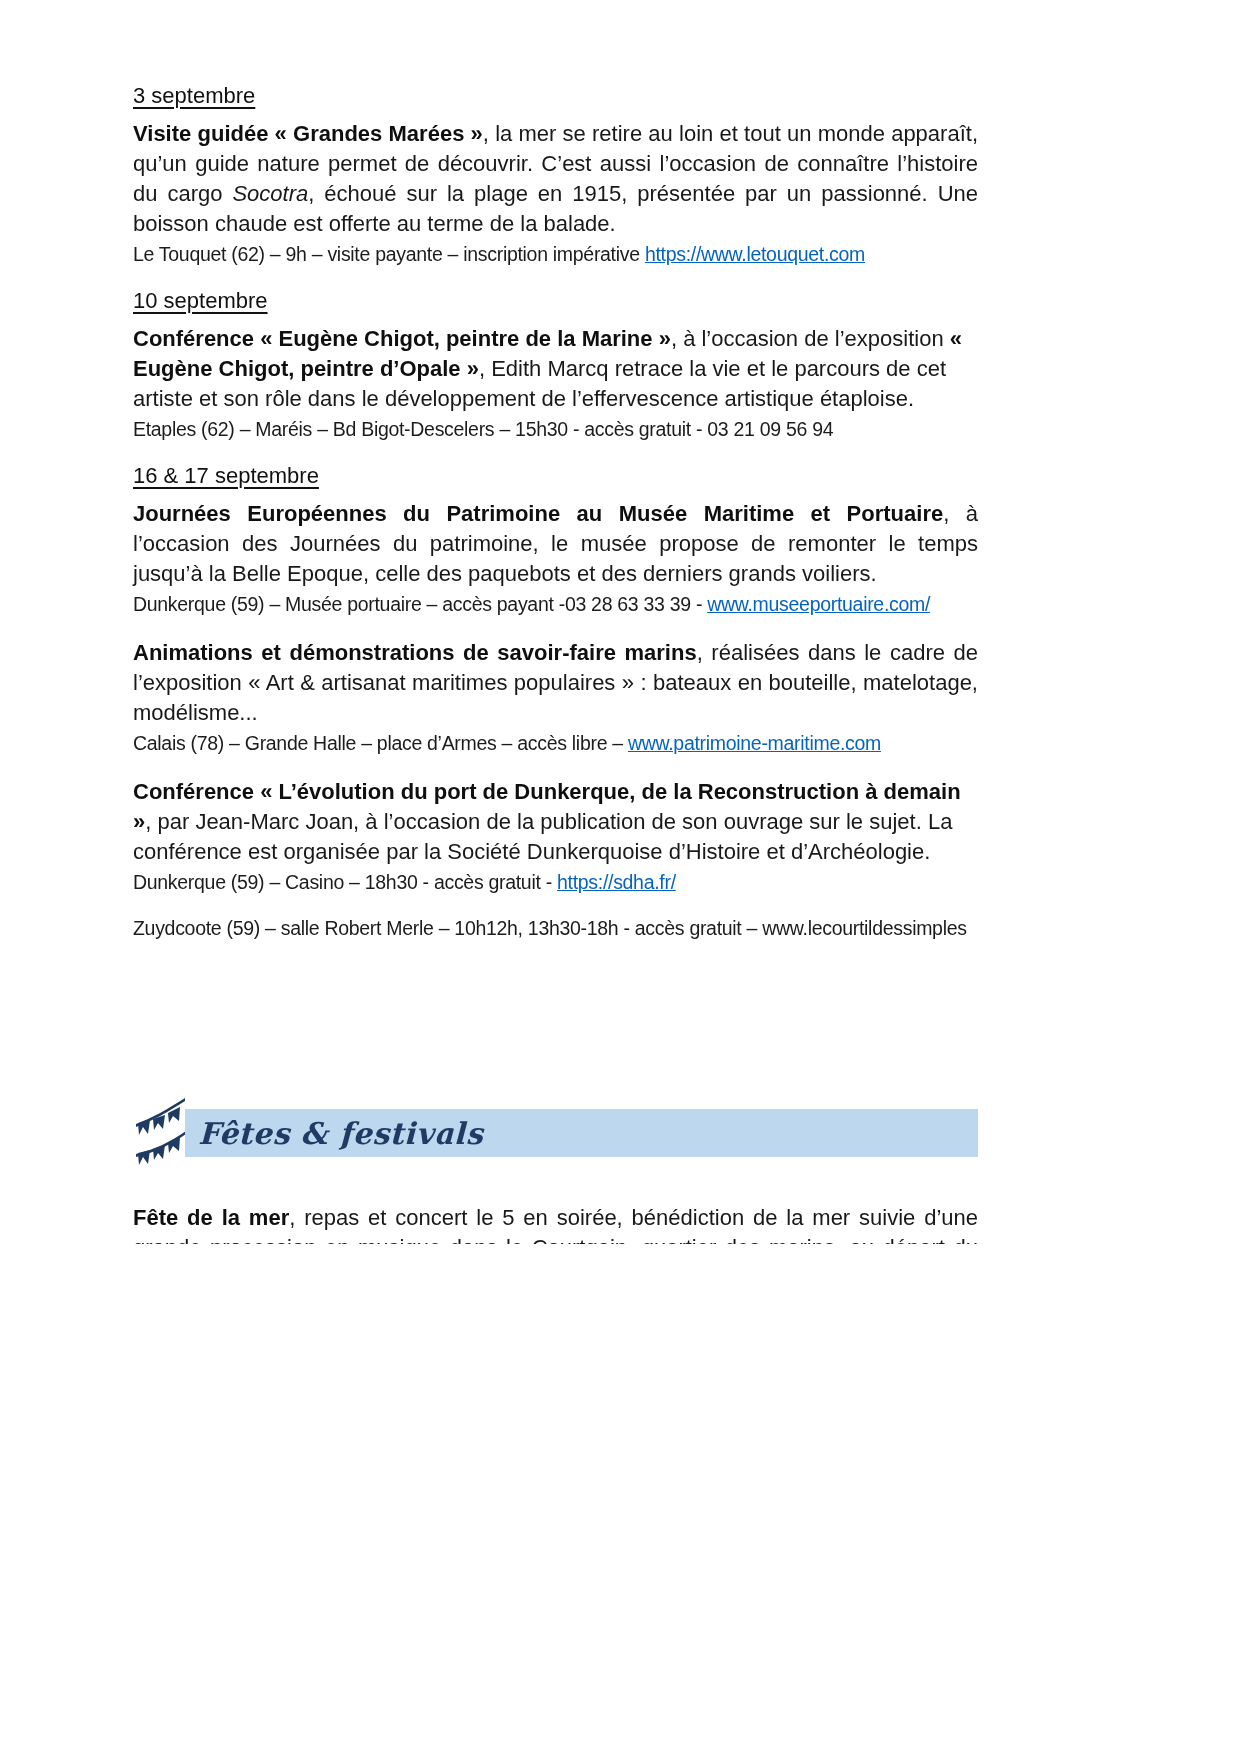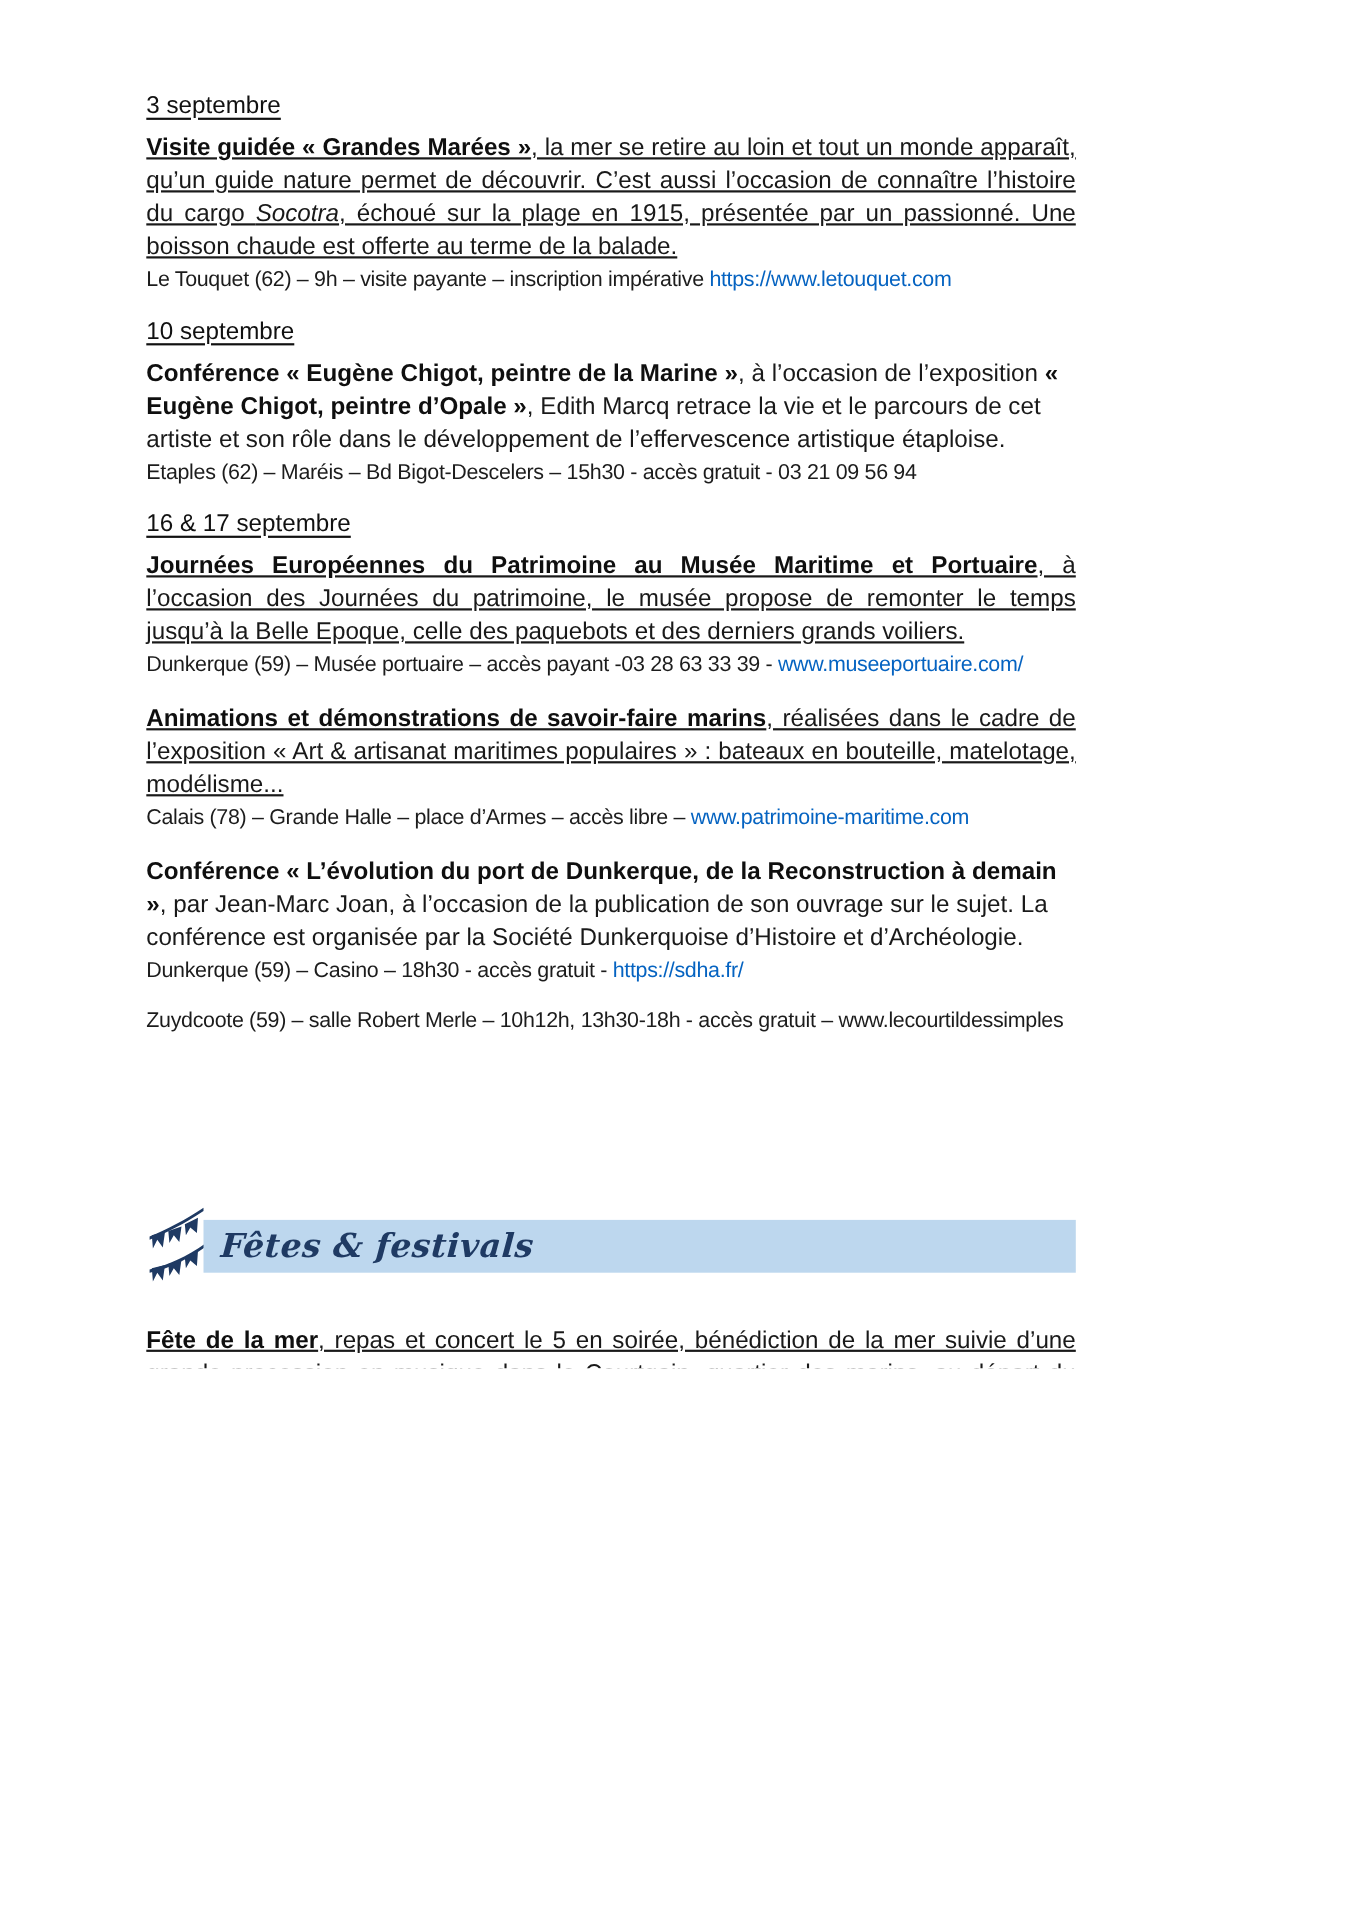--- a/index.html
+++ b/index.html
@@ -26,31 +26,32 @@
     text-underline-offset:4px;
     text-decoration-thickness:1.5px;
     margin-bottom:10px;
     color:#111111;
   }
   .body {
     font-size:22px;
     line-height:30px;
     margin-bottom:3px;
   }
-  .body.justify { text-align:justify;text-decoration:underline; }
+  .body.justify { text-align:justify; }
   .body b { font-weight:700; color:#0f0f0f;text-align:right; }
   .it { font-style:italic; }
   .detail {
     font-size:19.5px;
     line-height:25px;
     letter-spacing:-0.3px;
     color:#1c1c1c;
   }
   a.link {
     color:var(--link,#0563c1);
+    text-decoration:underline;
     cursor:pointer;
   }
   .banner-wrap {
     position:relative;
     height:48px;
     margin:168px 0 46px 0;
   }
   .banner-bar {
     position:absolute;
     left:52px; right:0; top:0;

